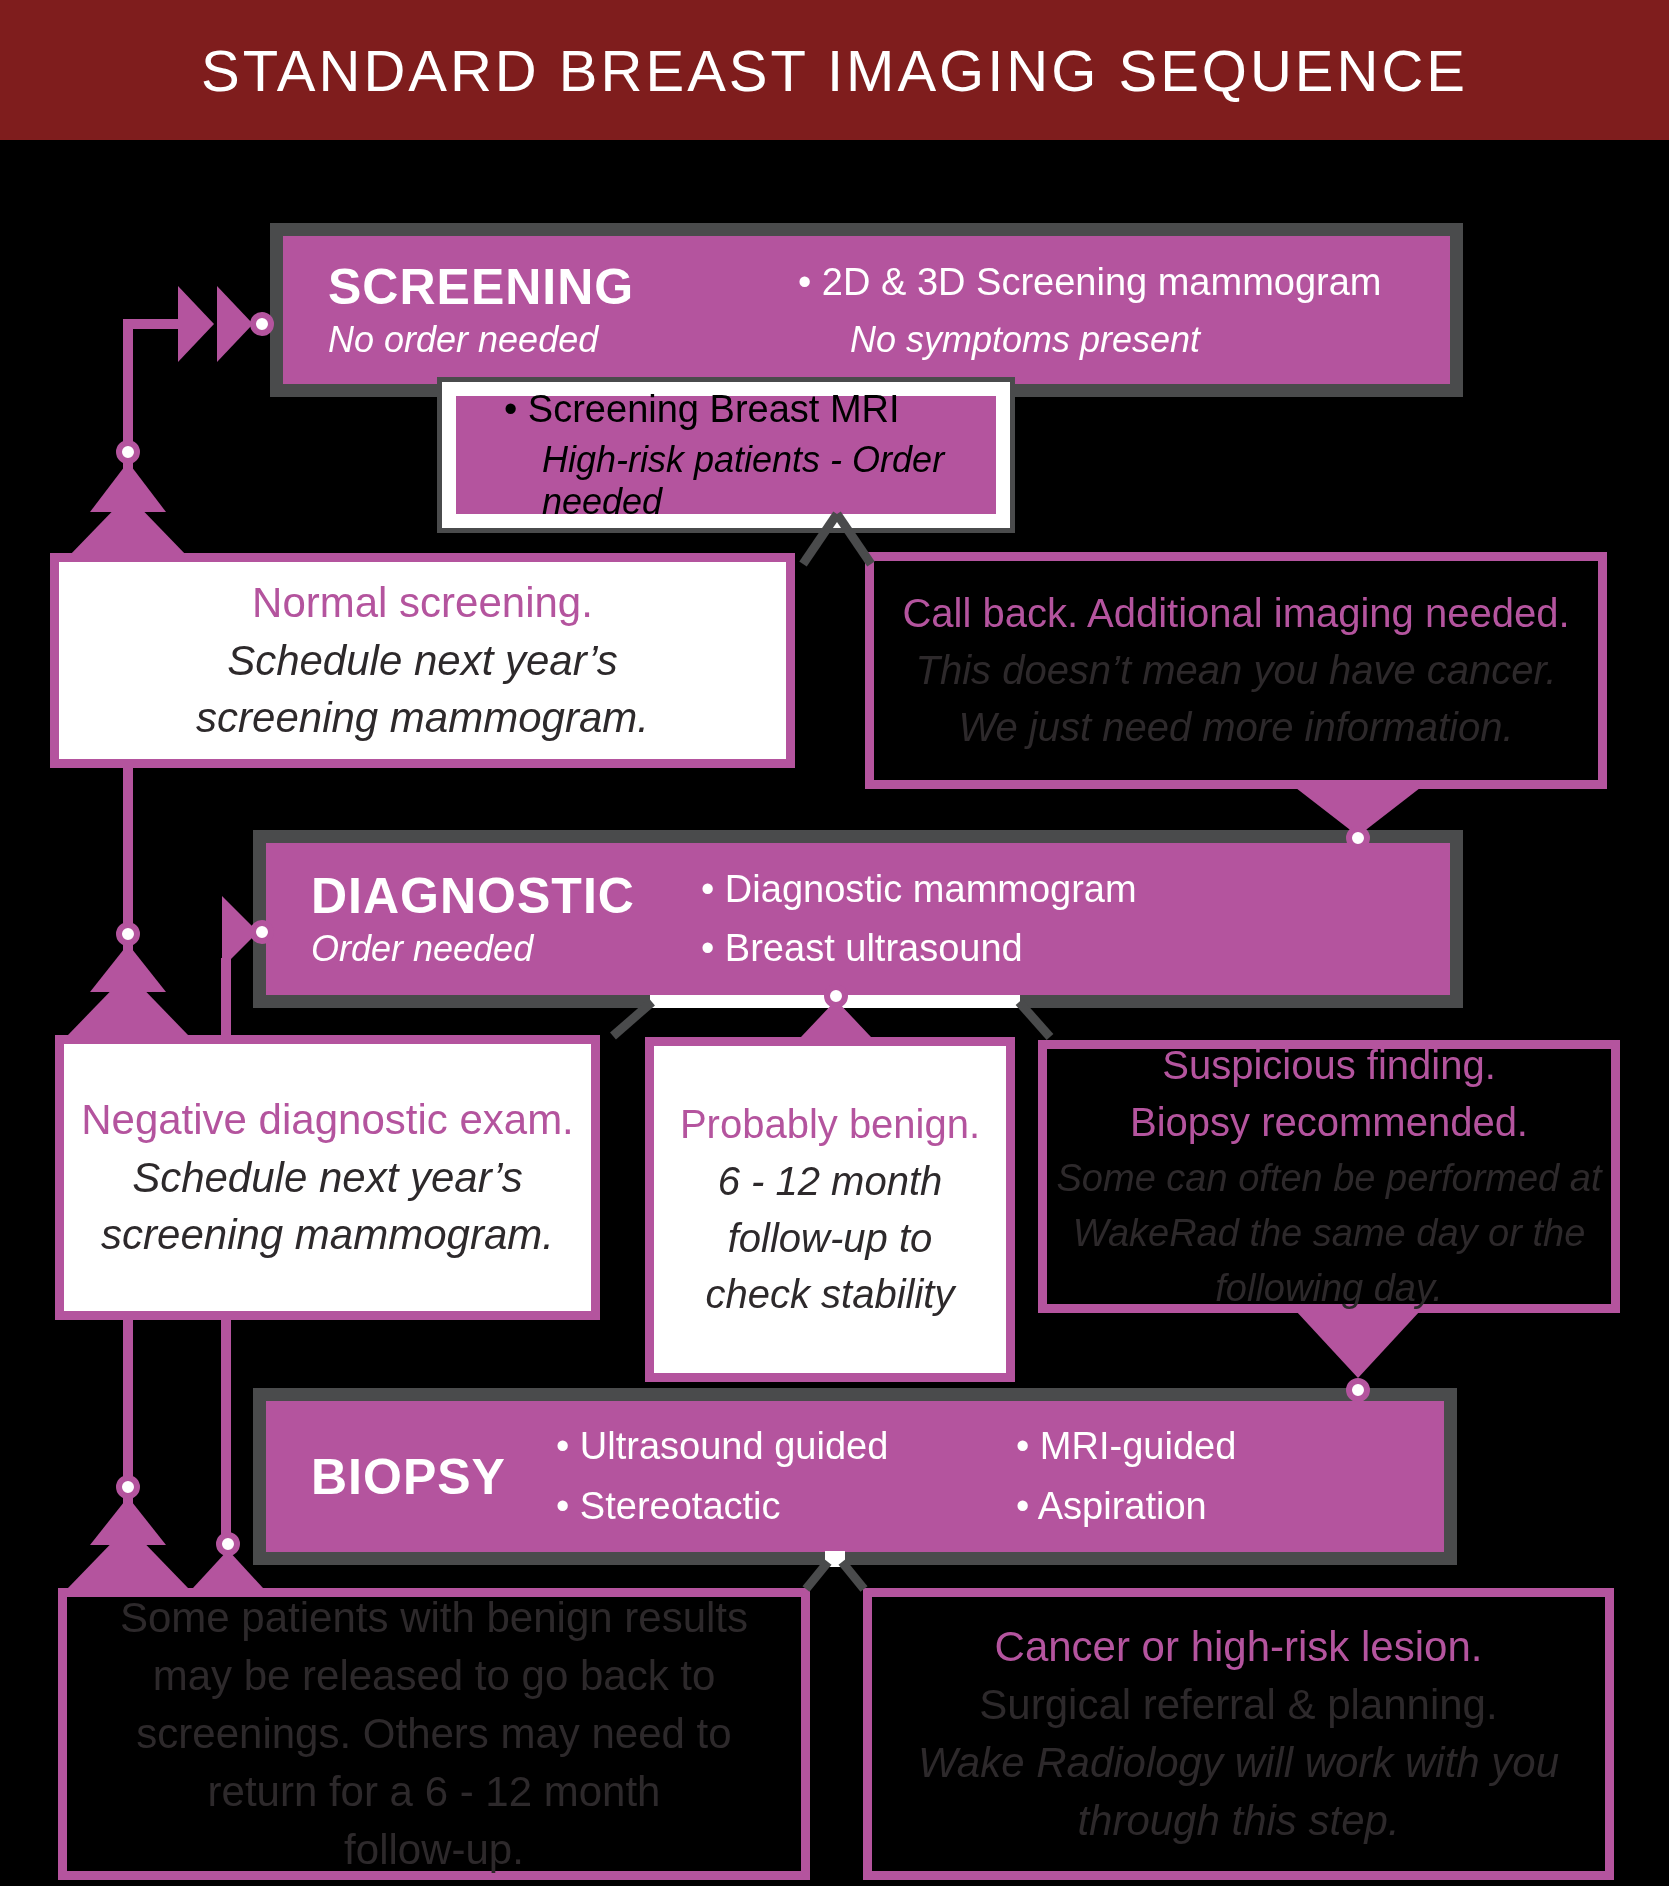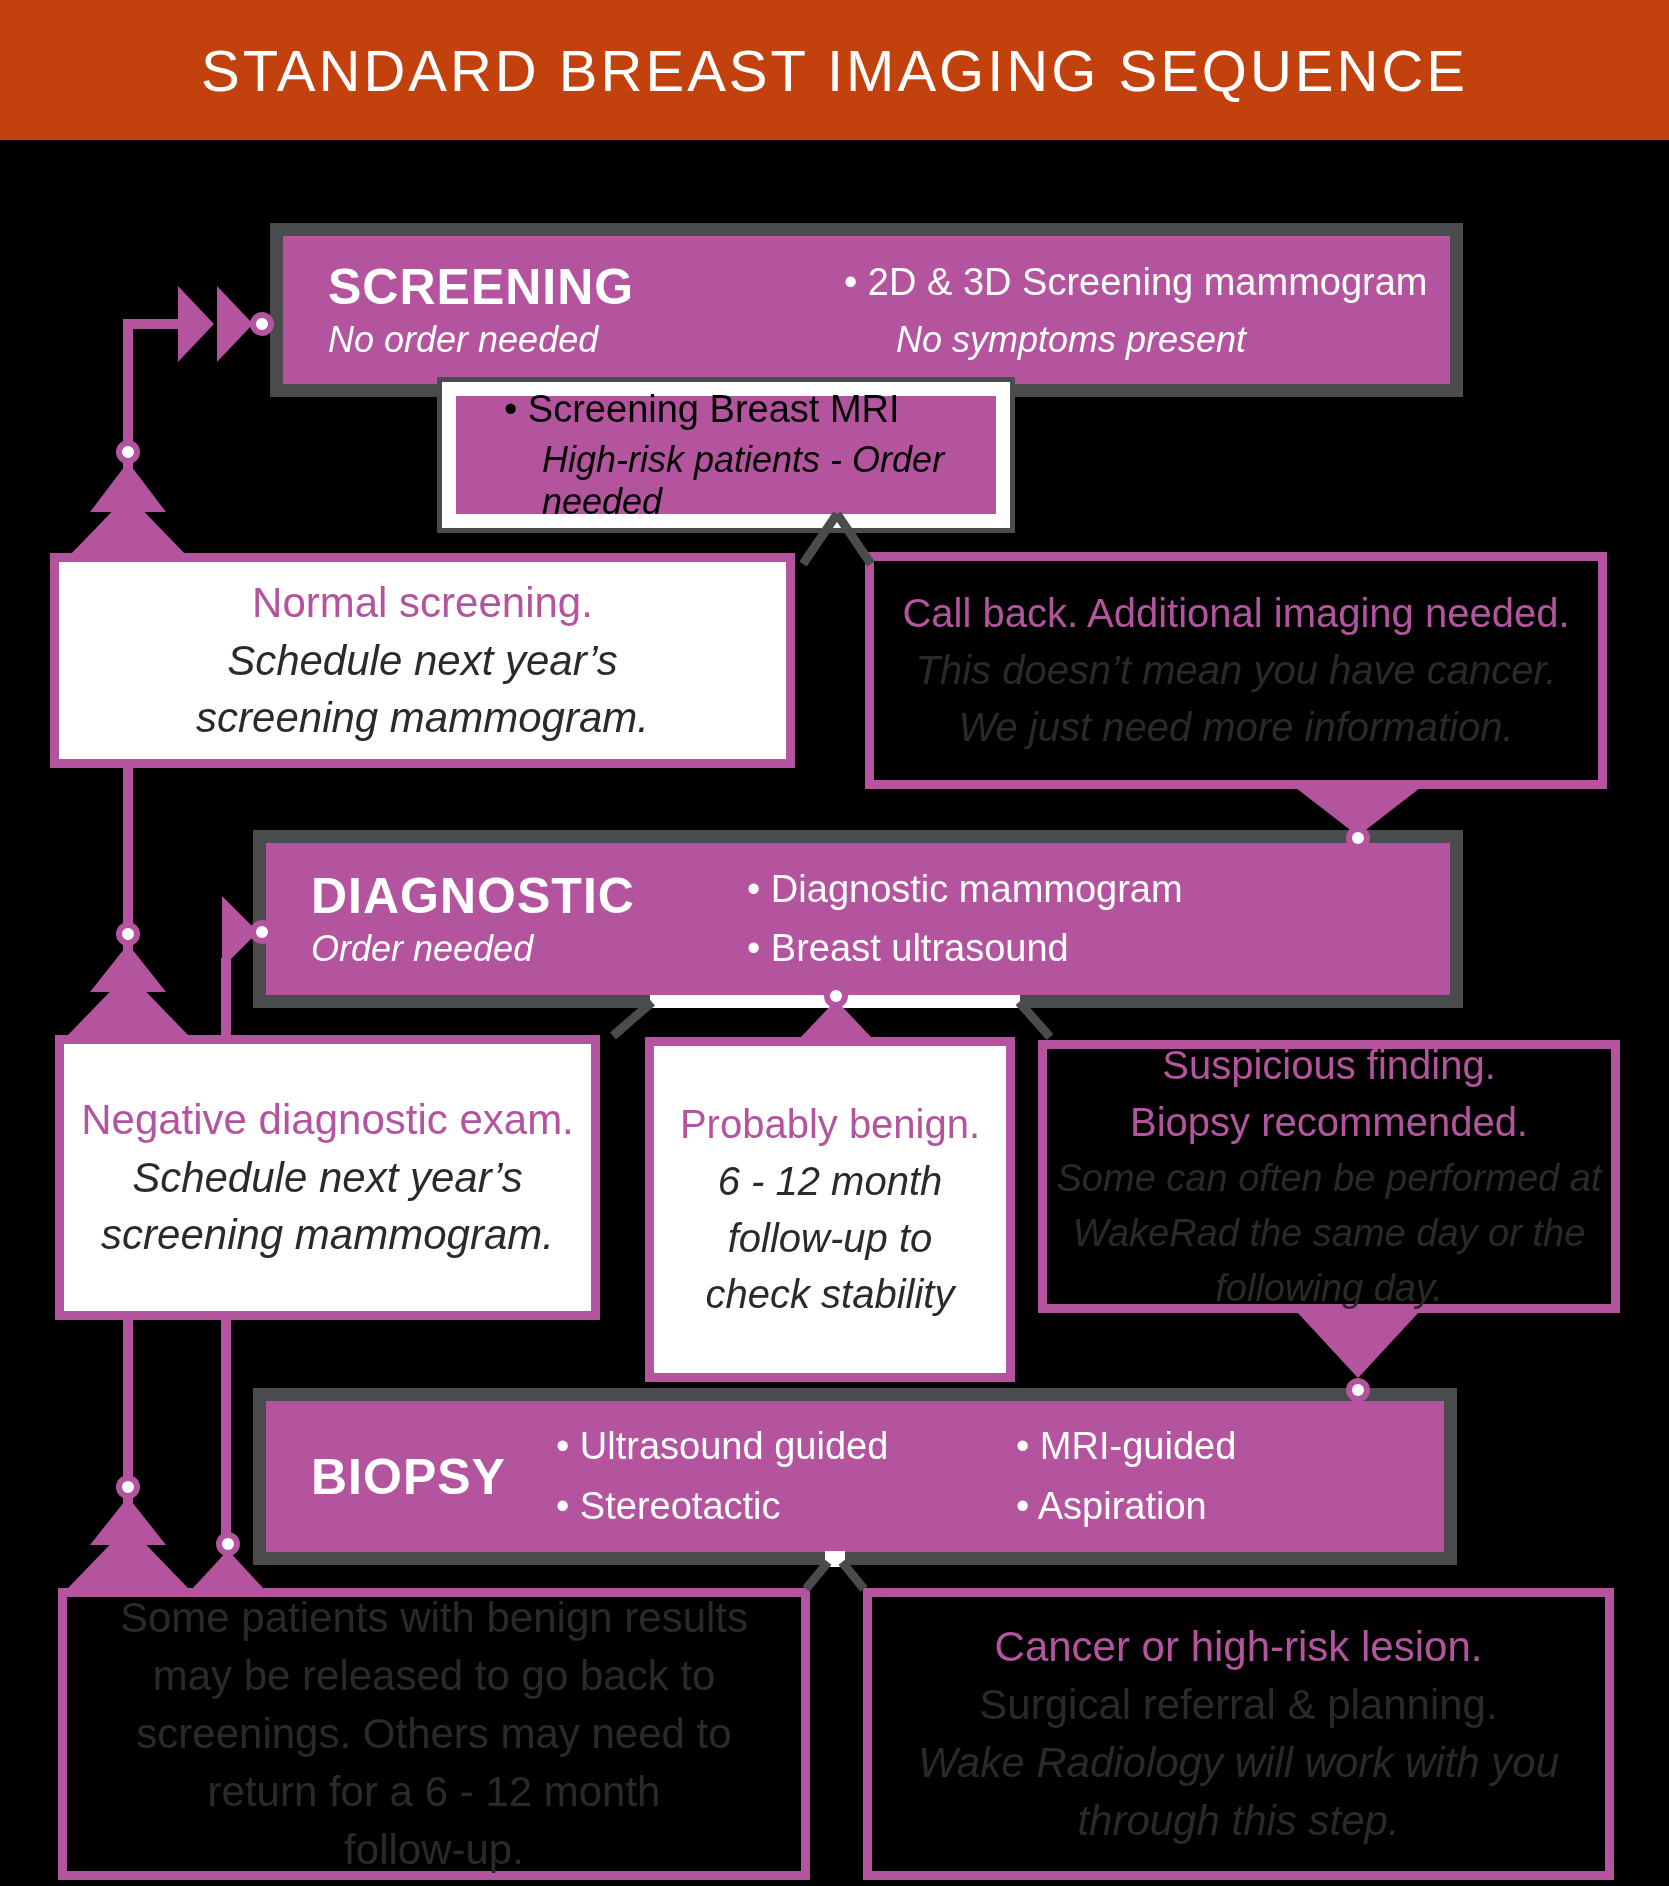--- a/index.html
+++ b/index.html
@@ -1,28 +1,28 @@
 <!DOCTYPE html>
 <html><head>
 <meta charset="utf-8">
 <style>
   html,body{margin:0;padding:0;background:#000;}
   .canvas{position:relative;width:1669px;height:1886px;background:#000;overflow:hidden;
           font-family:"Liberation Sans", sans-serif;}
   .abs{position:absolute;}
 
   
-  .header{left:0;top:0;width:1669px;height:140px;background:#c2410c;
+  .header{left:0;top:0;width:1669px;height:140px;background:#7f1d1d;
           display:flex;align-items:center;justify-content:center;}
   .header .title{color:#fff;font-size:58px;letter-spacing:3px;font-weight:500;}
 
   
   .graybox{background:#4a4b4c;}
   .pinkfill{position:absolute;inset:13px;background:#b4549e;color:#fff;}
-  .stage-row{display:flex;align-items:center;height:100%;gap:46px;}
+  .stage-row{display:flex;align-items:center;height:100%;}
   .stage-head{padding-left:45px;}
   .stage-head .h1{font-size:50px;font-weight:bold;letter-spacing:1px;line-height:1.1;}
   .stage-head .h2{font-size:36px;font-style:italic;margin-top:4px;}
   .stage-bullets{font-size:38px;line-height:1.55;}
   .c-note{font-style:italic;padding-left:52px;font-size:36px;}
 
   
   .whiteframe{position:absolute;inset:5px;background:#fff;}
   .mri-pink{position:absolute;inset:19px;background:#b4549e;color:#000000;
             display:flex;flex-direction:column;justify-content:center;padding-left:48px;box-sizing:border-box;}

